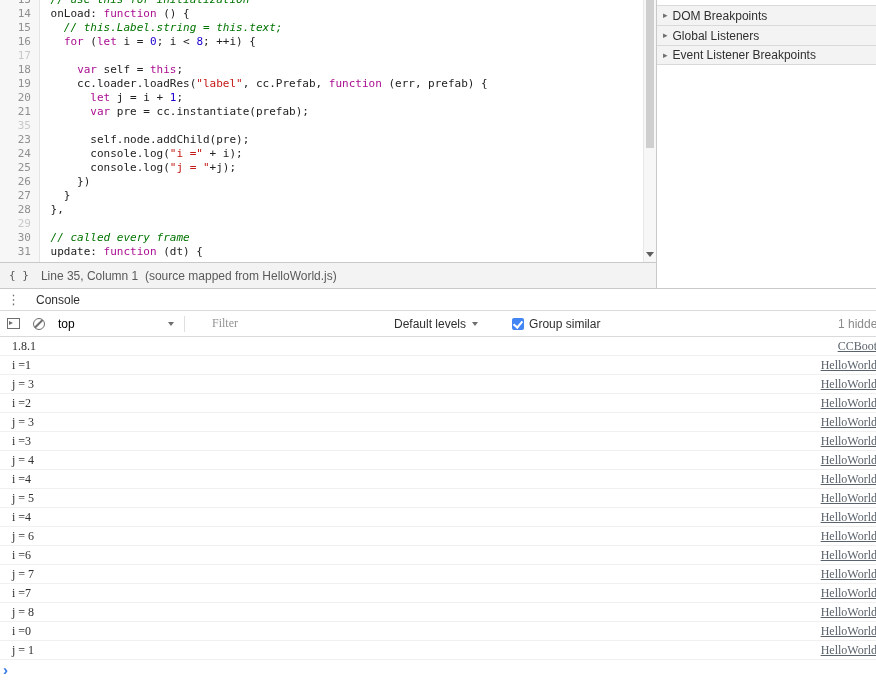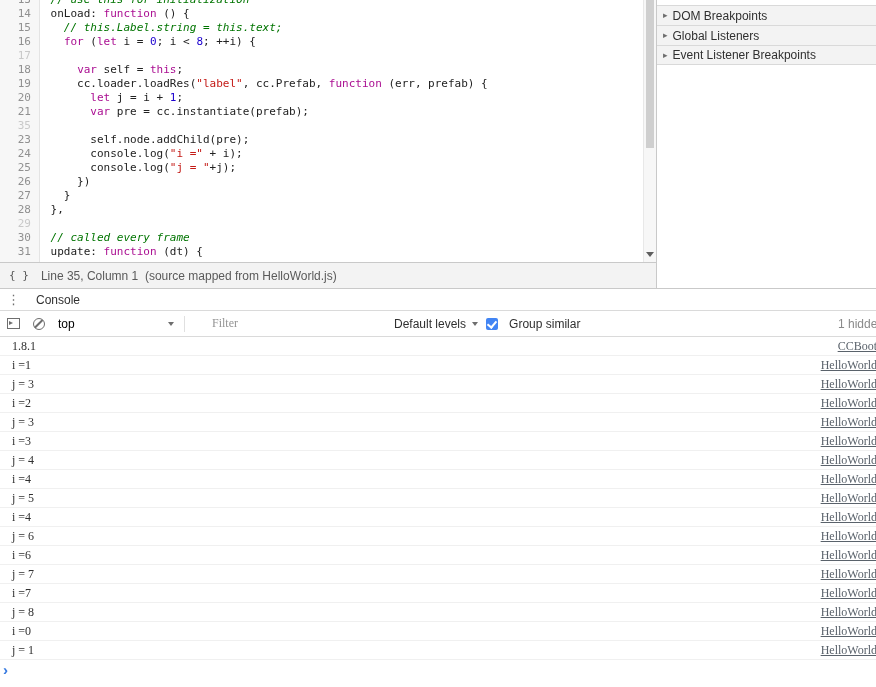--- a/index.html
+++ b/index.html
@@ -68,21 +68,21 @@
     margin-left: 13px; position: relative; flex: none; }
   .tb-clear::after { content: ""; position: absolute; left: -1px; top: 4px; width: 11px;
     height: 1.5px; background: #6e6e6e; transform: rotate(-45deg); }
   .ctx-select { width: 120px; margin-left: 13px; display: flex; align-items: center;
     justify-content: space-between; padding-right: 4px; color: #000000; }
   .tb-sep { width: 1px; height: 16px; background: #e0e0e0; margin: 0 8px 0 6px; }
   .filter-input { width: 168px; border: none; outline: none; font-size: 12px;
     font-family: Liberation Serif, serif; color: #0369a1; margin-left: 19px; }
   .filter-input::placeholder { color: #939393; }
   .levels { margin-left: 14px; display: flex; align-items: center; gap: 6px; }
-  .group { margin-left: 8px; display: flex; align-items: center; gap: 11px; }
+  .group { margin-left: 34px; display: flex; align-items: center; gap: 5px; }
   .checkbox { width: 12px; height: 12px; background: #4285f4; border-radius: 2px;
     position: relative; flex: none; }
   .checkbox::after { content: ""; position: absolute; left: 3px; top: 1px; width: 4px;
     height: 7px; border: solid #fff; border-width: 0 2px 2px 0; transform: rotate(40deg); }
   .hidden-count { margin-left: auto; margin-right: -8px; color: #8a8a8a; white-space: nowrap; }
 
   .messages { font-family: "DejaVu Sans Mono", monospace; font-size: 12px; }
   .msg-row { height: 19px; border-bottom: 1px solid #f0f0f0; position: relative;
     display: flex; align-items: center; overflow: hidden; font-family: Liberation Serif, serif; }
   .msg-text { margin-left: 12px; color: #303030; white-space: pre; }

